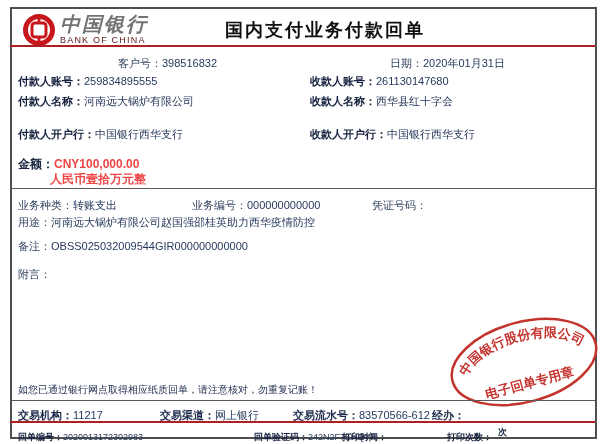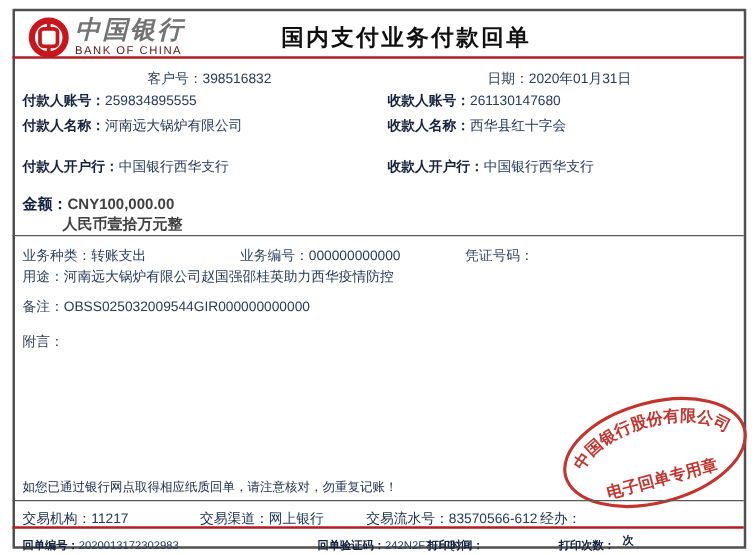--- a/index.html
+++ b/index.html
@@ -10,25 +10,25 @@
   .frame{position:absolute;left:10px;top:7px;width:583px;height:428px;border:2px solid #4f4f4f;}
   .abs{position:absolute;white-space:nowrap;}
   .hline{position:absolute;height:0;border-top:1px solid #5a5a5a;}
   .redline{position:absolute;height:0;border-top:2px solid #b01f24;}
   .label{font-weight:bold;color:#15213d;font-size:11px;}
   .label-lite{font-weight:normal;color:#32435f;font-size:11px;}
   .value{font-weight:normal;color:#27395c;font-size:11px;}
   .title{font-size:18px;font-weight:bold;color:#101010;letter-spacing:2px;}
   .logo-cn{font-family:"Liberation Serif","DejaVu Serif",serif;font-size:20px;font-weight:bold;font-style:italic;color:#737373;letter-spacing:2px;line-height:1;}
   .logo-en{font-size:9px;font-weight:normal;color:#5a1414;letter-spacing:1.2px;line-height:1;margin-top:2px;}
-  .amount{font-size:12px;font-weight:bold;color:#404040;}
+  .amount{font-size:12px;font-weight:bold;color:#ef4444;}
   .notice{font-size:10px;font-weight:normal;color:#1b2a4a;}
   .small-label{font-weight:bold;color:#15213d;font-size:9px;}
   .small-value{color:#27395c;font-size:9px;}
-  .bt-label{font-weight:normal;color:#1b2a4a;font-size:11px;}
+  .bt-label{font-weight:bold;color:#1b2a4a;font-size:11px;}
   .stamp{position:absolute;left:446px;top:316px;width:156px;height:92px;transform:rotate(-15deg);}
 </style>
 </head>
 <body>
 
 <div class="page">
 
   <div class="frame"></div>
 
   <div class="abs" style="left:22px;top:13px;width:34px;height:34px;">

